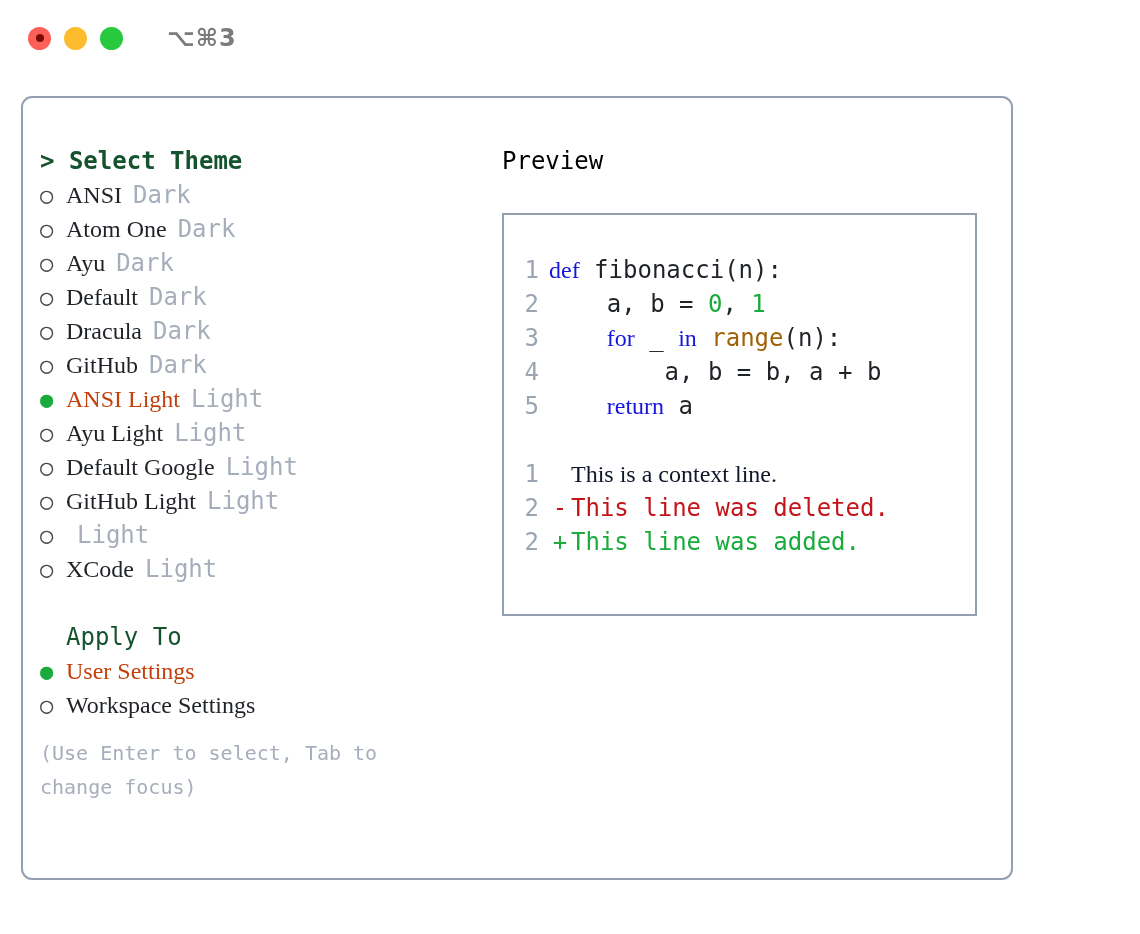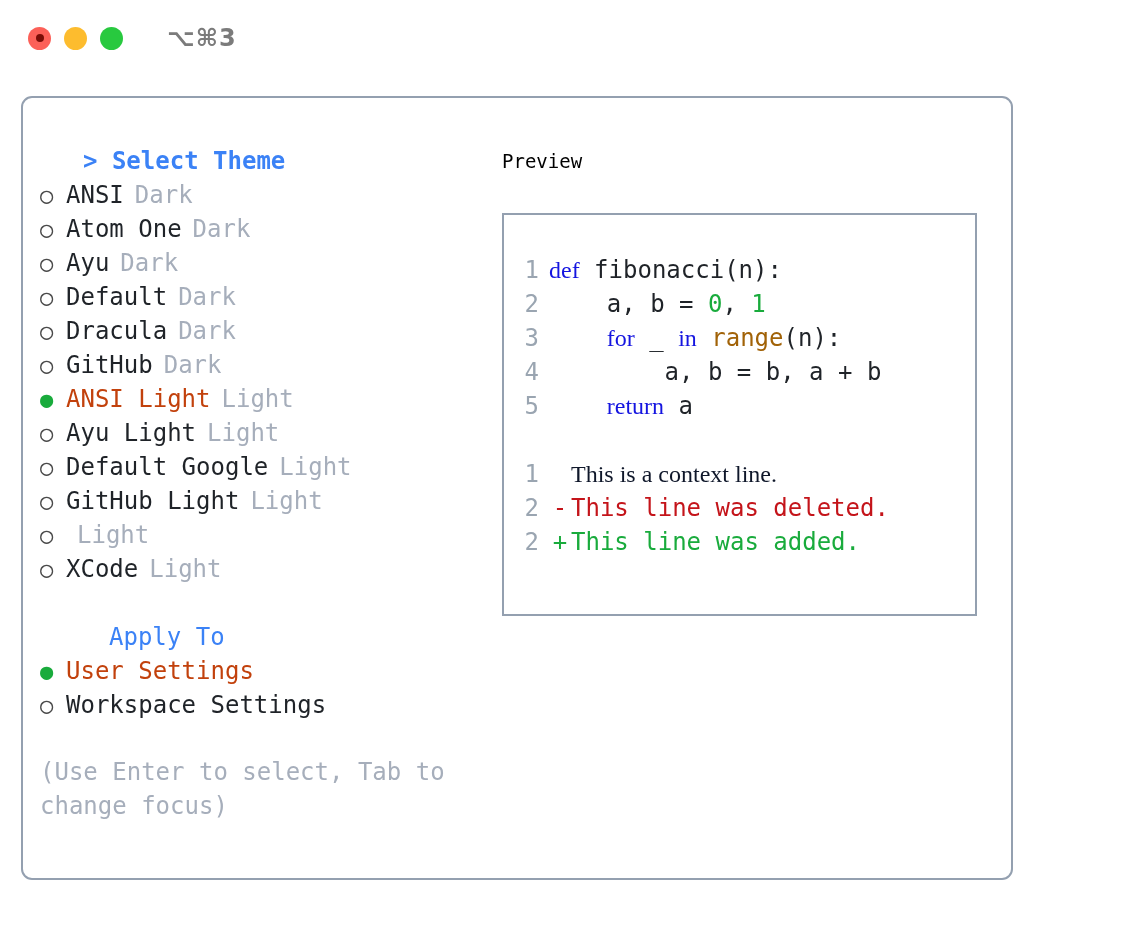--- a/index.html
+++ b/index.html
@@ -82,71 +82,70 @@
   
   .left-col {
     position: absolute;
     left: 17px;
     top: 46px;
     width: 460px;
   }
 
   .section-header {
     font-size: 24px;
-    color: #3b82f6;
+    color: #14532d;
     white-space: pre;
     line-height: 34px;
     height: 34px;
-    margin-left: 43px;
   }
   .section-header.bold { font-weight: 700; }
 
   .opt-row {
     display: flex;
     align-items: baseline;
     height: 34px;
     line-height: 34px;
     font-size: 24px;
     white-space: pre;
   }
   .bullet {
     width: 26px;
     flex: 0 0 26px;
     text-align: left;
     font-size: 22px;
   }
   .bullet.off { color: #4a4a4a; }
   .bullet.on  { color: #19ab3c; }
-  .opt-name   { color: #1f2328; }
+  .opt-name   { color: #1f2328; font-family: Liberation Serif, serif; }
   .opt-name.sel { color: #c2410c; }
   .opt-cat {
     color: #a6aebb;
     padding-left: 11px;
   }
 
   .spacer-lg { height: 34px; }
 
   .hint {
-    margin-top: 33px;
-    font-size: 24px;
+    margin-top: 14px;
+    font-size: 20px;
     line-height: 34px;
     color: #a6aebb;
     width: 420px;
     white-space: pre-wrap;
   }
 
   
   .right-col {
     position: absolute;
     left: 479px;
     top: 46px;
     width: 490px;
   }
   .preview-title {
-    font-size: 19px;
+    font-size: 24px;
     color: #000000;
     line-height: 34px;
     height: 34px;
   }
   .preview-box {
     margin-top: 35px;
     width: 475px;
     height: 403px;
     border: 2px solid #94a0b0;
     box-sizing: border-box;

